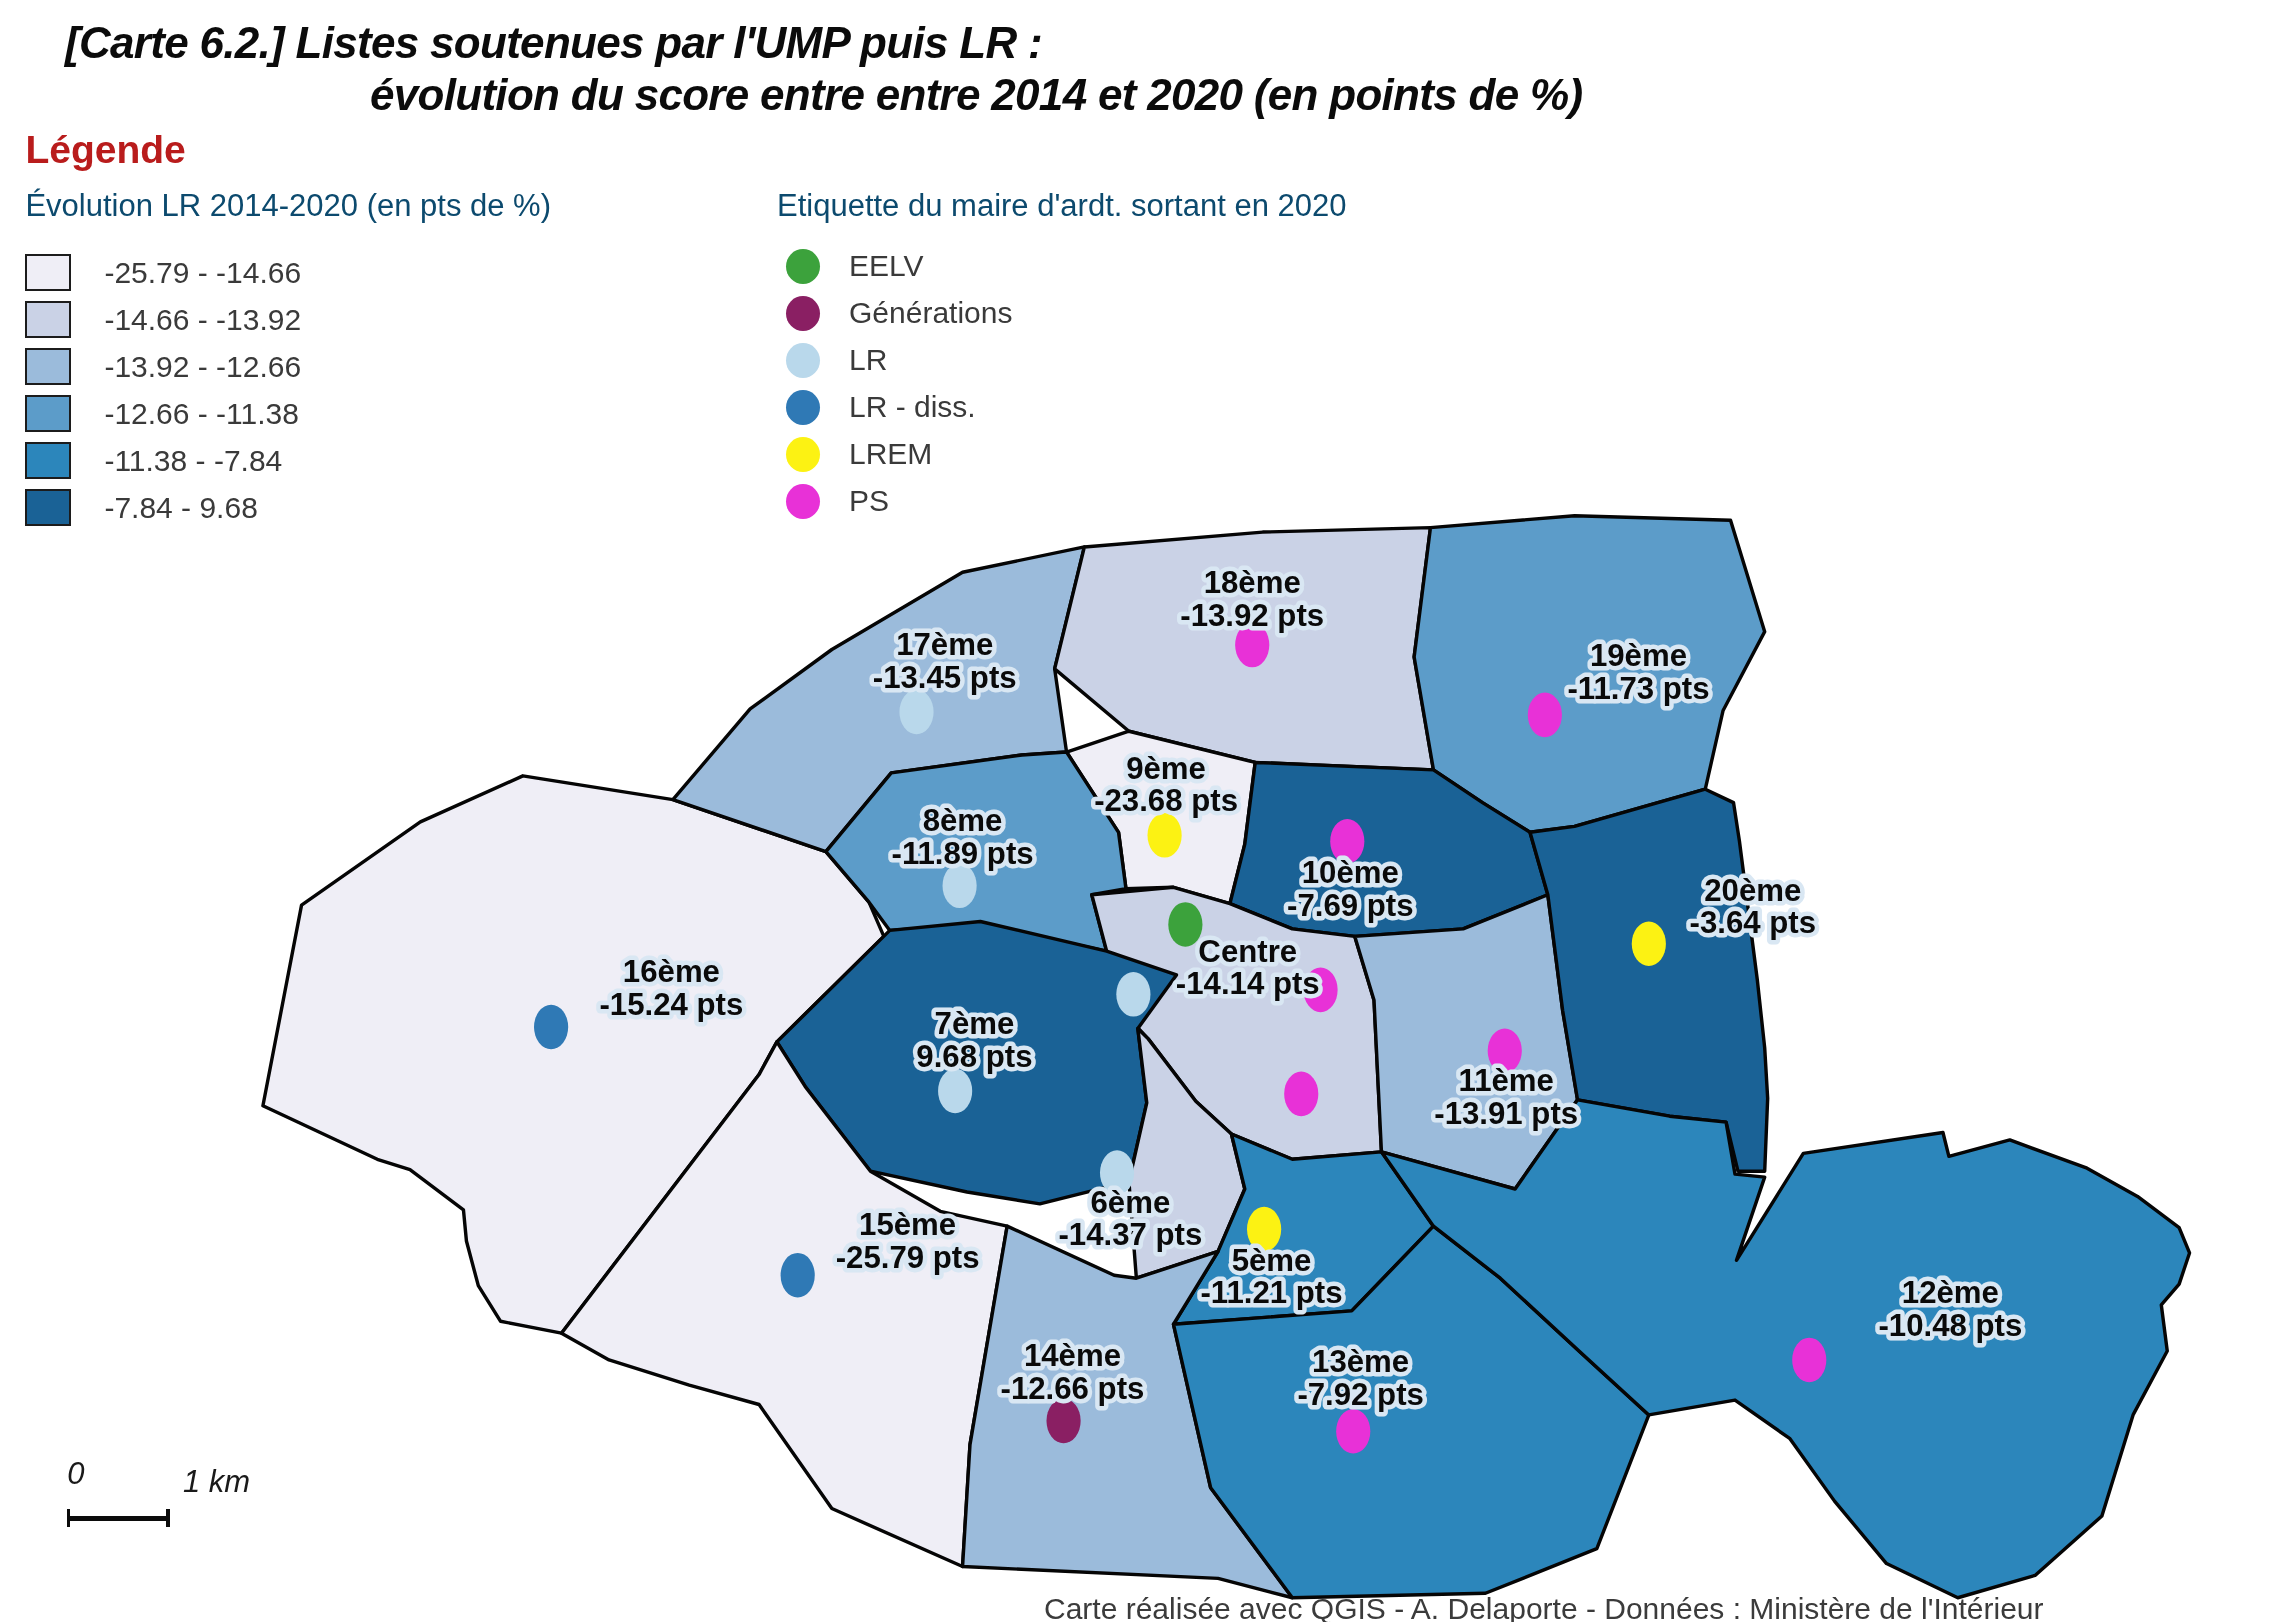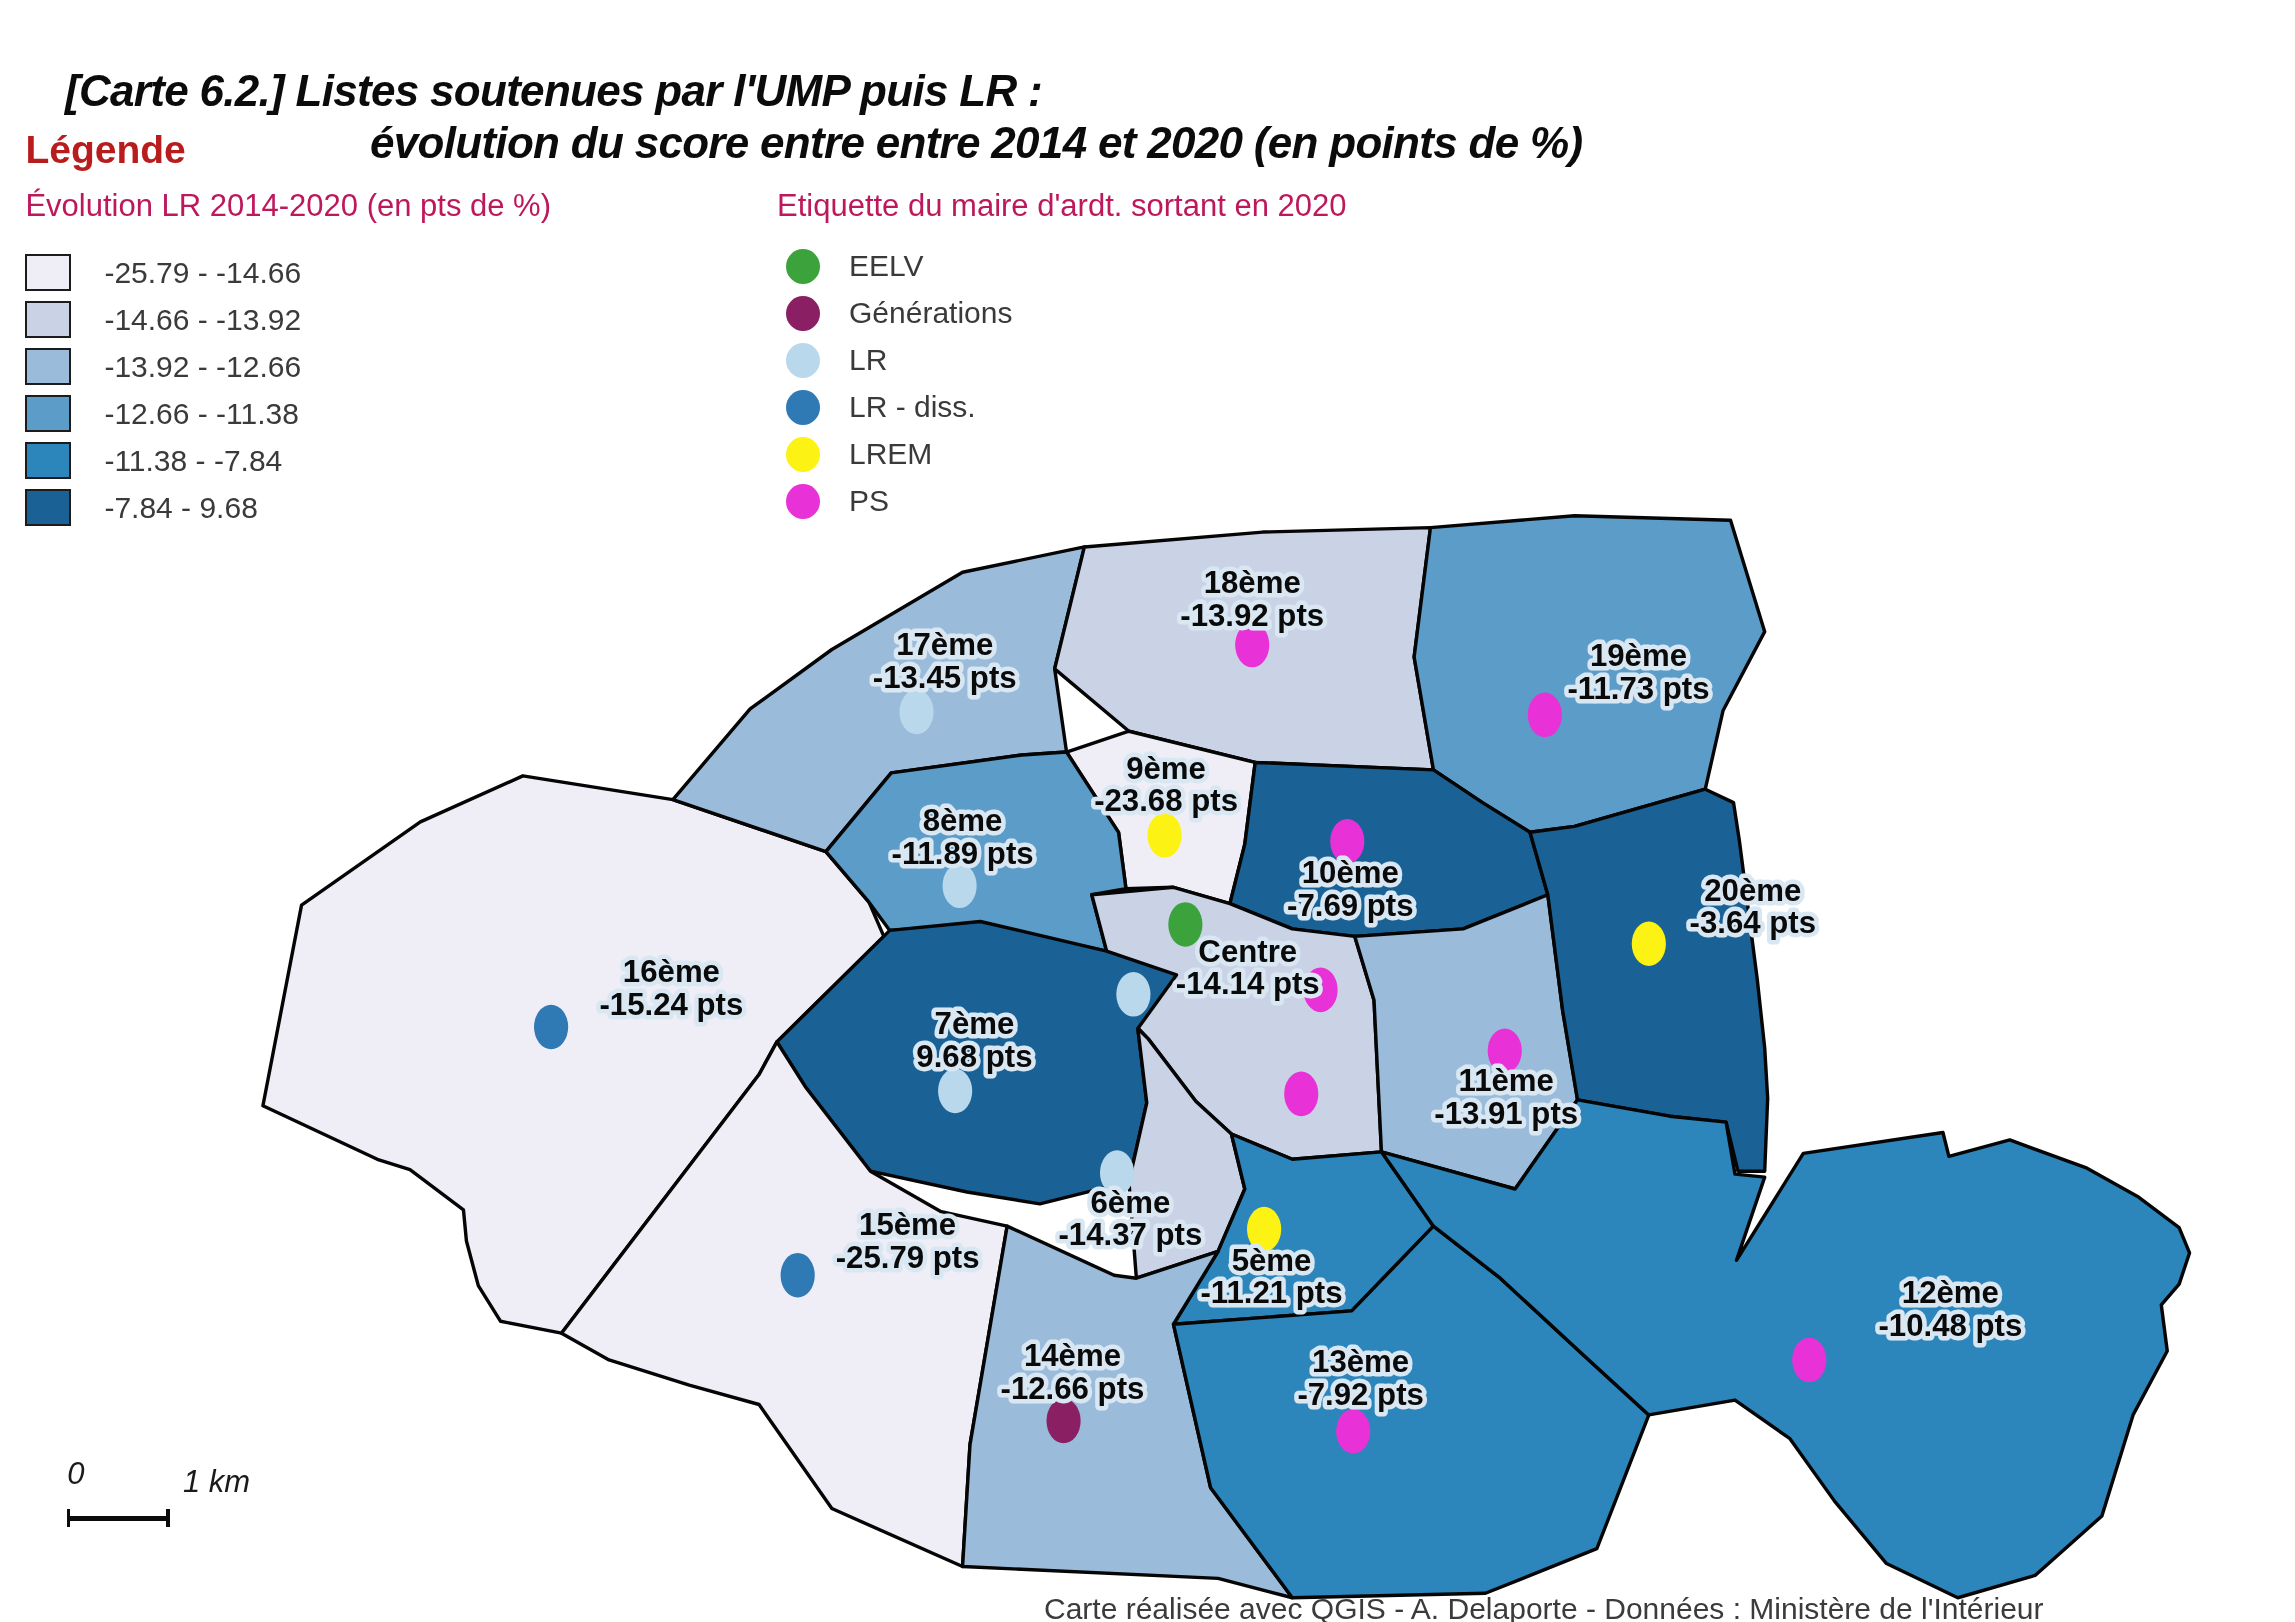--- a/index.html
+++ b/index.html
@@ -1,24 +1,24 @@
 <!DOCTYPE html>
 <html style="font-size:10.4px"><head>
 <meta charset="utf-8">
 <style>
   html,body{margin:0;padding:0;background:#fff;}
   #canvas{position:relative;width:2295px;height:1623px;background:#ffffff;overflow:hidden;
           font-family:"Liberation Sans",sans-serif;color:#111;}
   
   #title{position:absolute;left:65px;top:17px;font-weight:bold;font-style:italic;
-         font-size:44px;line-height:1.18;color:#0b0b0b;letter-spacing:-0.7px;margin-top:48px;}
+         font-size:44px;line-height:1.18;color:#0b0b0b;letter-spacing:-0.7px;}
   #title .l2{padding-left:305px;}
   
   #legend-heading{position:absolute;left:25.4px;top:128px;font-size:39px;font-weight:bold;color:#b91c1c;}
-  .col-title{position:absolute;top:188px;font-size:31px;color:#be185d;}
+  .col-title{position:absolute;top:188px;font-size:31px;color:#0c4a6e;}
   #choro-title{left:25.4px;}
   #party-title{left:777px;}
   #class-rows{position:absolute;left:25.4px;top:249px;}
   .class-row{display:flex;align-items:center;height:47px;}
   .swatch{width:46px;height:37px;border:2px solid #1c1c1c;box-sizing:border-box;margin-right:33px;}
   .class-label,.party-label{font-size:30px;color:#3a3a3a;white-space:nowrap;}
   #party-rows{position:absolute;left:786px;top:249px;}
   .party-row{display:flex;height:47px;}
   .pdot{width:34px;height:35px;border-radius:50%;margin-right:29px;}
   

